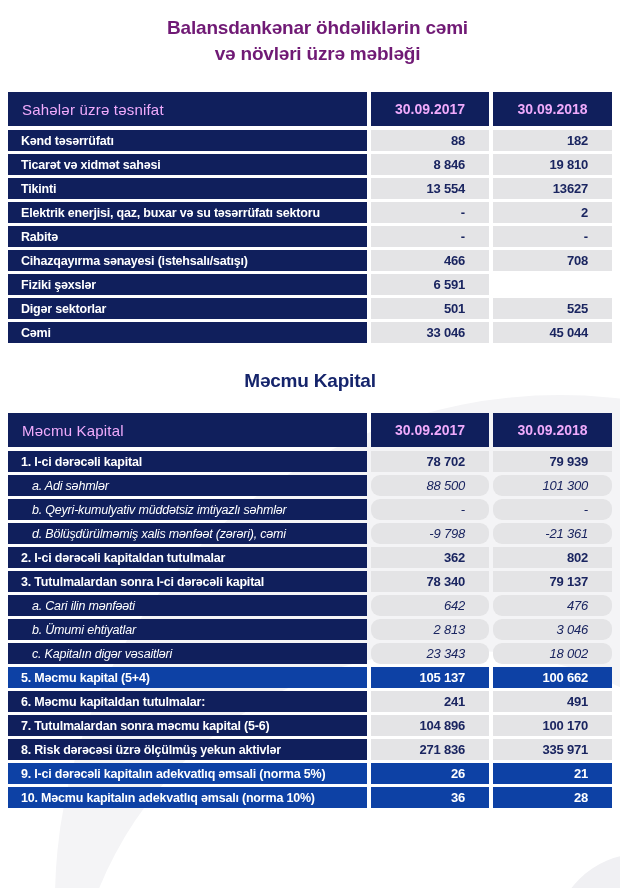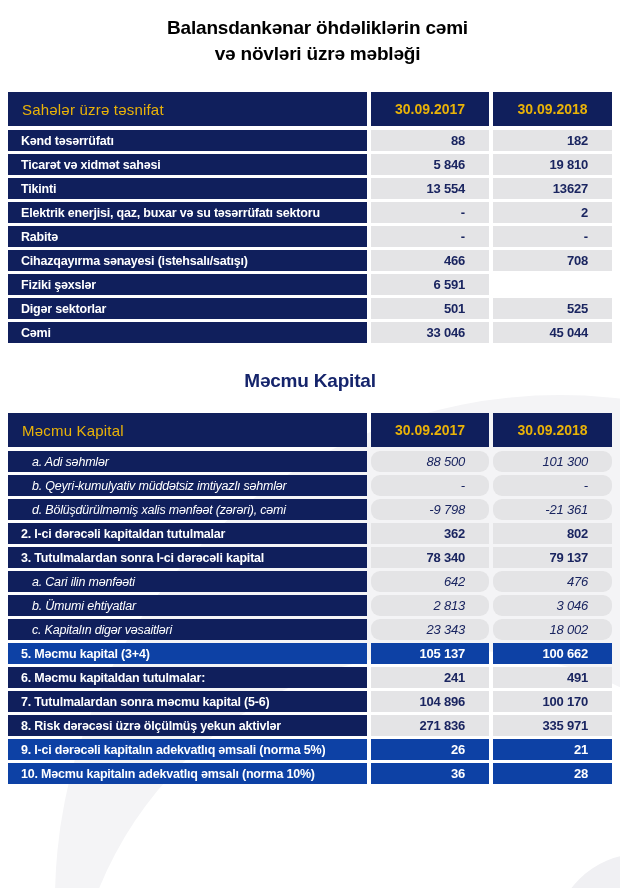--- a/index.html
+++ b/index.html
@@ -12,40 +12,40 @@
   *{box-sizing:border-box;margin:0;padding:0;}
   html,body{background:#ffffff;}
   body{font-family:"Liberation Sans","DejaVu Sans",sans-serif;-webkit-font-smoothing:antialiased;}
   .page{position:relative;width:620px;height:888px;background:#ffffff;overflow:hidden;}
   .watermark{position:absolute;left:0;top:0;width:620px;height:888px;z-index:0;pointer-events:none;}
   .content{position:relative;z-index:1;}
 
   .page-title{
     padding-top:15px;
     text-align:center;
-    color:#000000;
+    color:#701a75;
     font-size:19px;
     font-weight:700;
     line-height:26px;
     letter-spacing:-0.2px;
     padding-left:15px;
   }
 
   .tbl{margin:25px 8px 0 8px;}
   .tbl2{margin:0 8px;}
   .thead,.row{
     display:grid;
     grid-template-columns:359px 118px 119px;
     column-gap:4px;
   }
   .thead{margin-bottom:4px;}
   .row{margin-bottom:3px;}
   .cell{display:flex;align-items:center;overflow:hidden;white-space:nowrap;}
 
-  .thead .cell{background:var(--navy);color:#eab308;height:34px;}
+  .thead .cell{background:var(--navy);color:#f0abfc;height:34px;}
   .thead .hlabel{padding-left:14px;font-size:15px;font-weight:400;letter-spacing:0.2px;}
   .thead .hdate{justify-content:center;font-size:14px;font-weight:600;}
 
   .cell.label{
     background:var(--navy);color:#ffffff;height:21px;
     padding-left:13px;font-size:12.5px;font-weight:600;letter-spacing:-0.2px;
   }
   .cell.val{
     background:var(--cellgray);color:var(--ink);height:21px;
     justify-content:flex-end;padding-right:24px;
@@ -95,21 +95,21 @@
         <div class="cell hdate">30.09.2018</div>
       </div>
       <div id="t1body">
           <div class="row normal">
             <div class="cell label">Kənd təsərrüfatı</div>
             <div class="cell val">88</div>
             <div class="cell val">182</div>
           </div>
           <div class="row normal">
             <div class="cell label">Ticarət və xidmət sahəsi</div>
-            <div class="cell val">5 846</div>
+            <div class="cell val">8 846</div>
             <div class="cell val">19 810</div>
           </div>
           <div class="row normal">
             <div class="cell label">Tikinti</div>
             <div class="cell val">13 554</div>
             <div class="cell val">13627</div>
           </div>
           <div class="row normal">
             <div class="cell label">Elektrik enerjisi, qaz, buxar və su təsərrüfatı sektoru</div>
             <div class="cell val">-</div>
@@ -144,20 +144,25 @@
 
     <div class="section-title">Məcmu Kapital</div>
 
     <div class="tbl tbl2">
       <div class="thead">
         <div class="cell hlabel">Məcmu Kapital</div>
         <div class="cell hdate">30.09.2017</div>
         <div class="cell hdate">30.09.2018</div>
       </div>
       <div id="t2body">
+          <div class="row main">
+            <div class="cell label">1. I-ci dərəcəli kapital</div>
+            <div class="cell val">78 702</div>
+            <div class="cell val">79 939</div>
+          </div>
           <div class="row sub">
             <div class="cell label">a. Adi səhmlər</div>
             <div class="cell val">88 500</div>
             <div class="cell val">101 300</div>
           </div>
           <div class="row sub">
             <div class="cell label">b. Qeyri-kumulyativ müddətsiz imtiyazlı səhmlər</div>
             <div class="cell val">-</div>
             <div class="cell val">-</div>
           </div>
@@ -185,21 +190,21 @@
             <div class="cell label">b. Ümumi ehtiyatlar</div>
             <div class="cell val">2 813</div>
             <div class="cell val">3 046</div>
           </div>
           <div class="row sub">
             <div class="cell label">c. Kapitalın digər vəsaitləri</div>
             <div class="cell val">23 343</div>
             <div class="cell val">18 002</div>
           </div>
           <div class="row highlight">
-            <div class="cell label">5. Məcmu kapital (3+4)</div>
+            <div class="cell label">5. Məcmu kapital (5+4)</div>
             <div class="cell val">105 137</div>
             <div class="cell val">100 662</div>
           </div>
           <div class="row main">
             <div class="cell label">6. Məcmu kapitaldan tutulmalar:</div>
             <div class="cell val">241</div>
             <div class="cell val">491</div>
           </div>
           <div class="row main">
             <div class="cell label">7. Tutulmalardan sonra məcmu kapital (5-6)</div>

